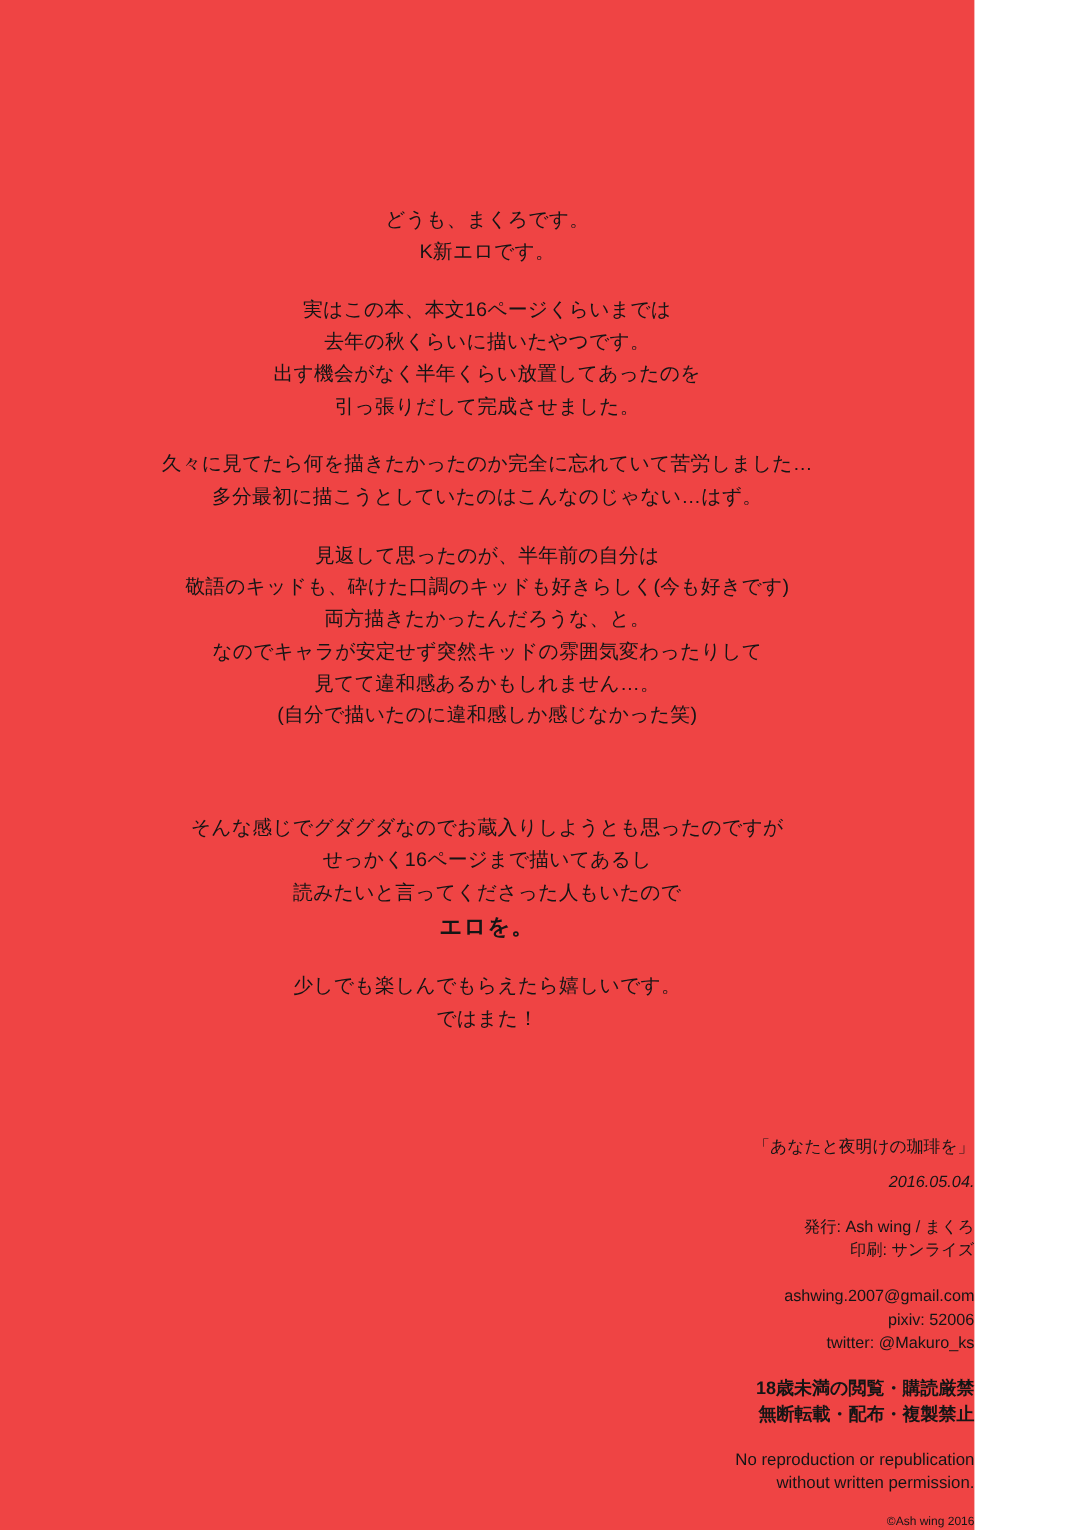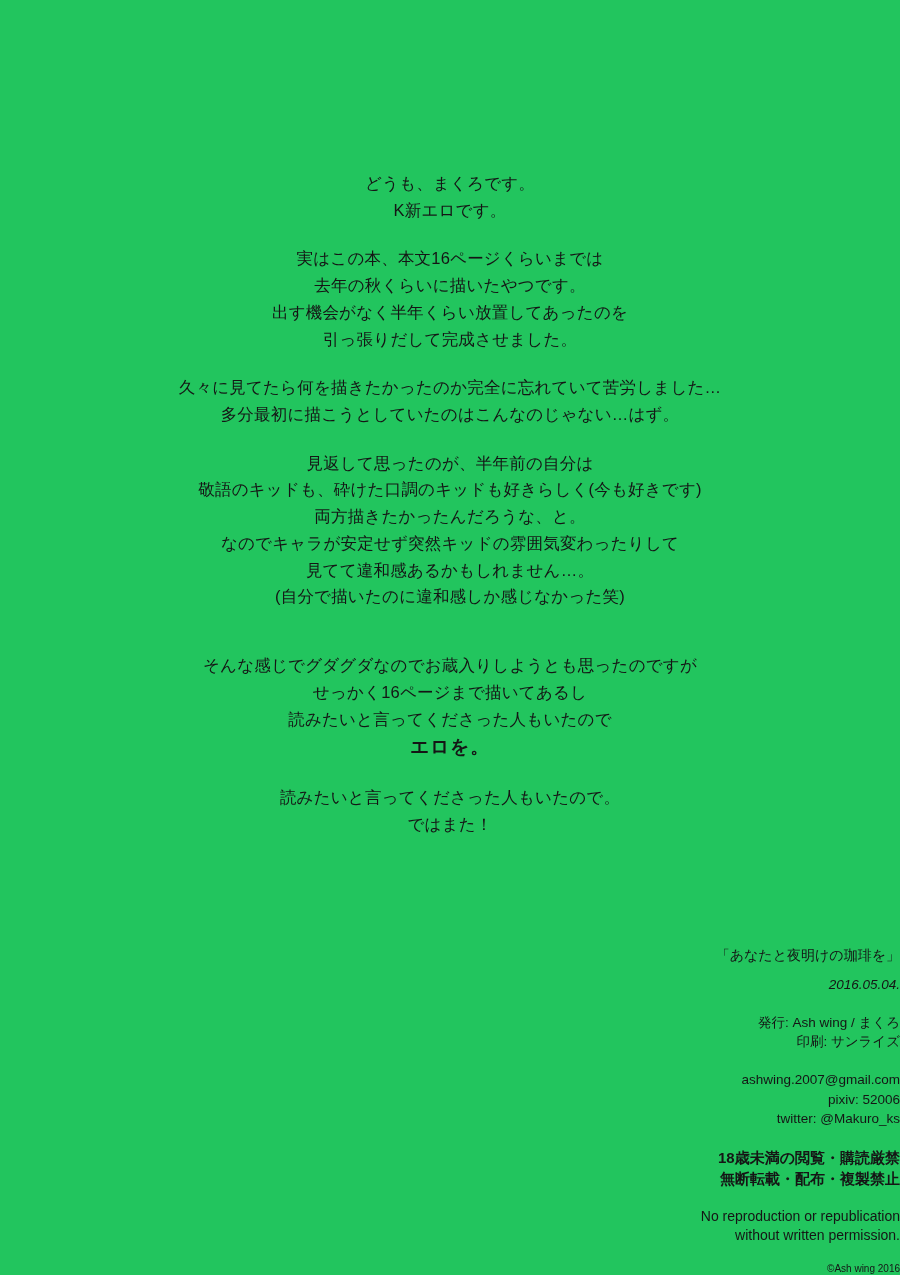--- a/index.html
+++ b/index.html
@@ -9,25 +9,25 @@
   }
   body {
     width: 900px;
     height: 1275px;
     font-family: "Liberation Sans", "DejaVu Sans", sans-serif;
     color: #111111;
     position: relative;
     overflow: hidden;
   }
   .page {
-    width: 900px;
+    width: 812px;
     height: 1275px;
     position: relative;
     box-sizing: border-box;
-    background: #22c55e;
+    background: #ef4444;
   }
 
   
   .afterword {
     position: absolute;
     left: 0;
     right: 0;
     top: 170px;
     text-align: center;
     font-size: 16.5px;
@@ -44,21 +44,21 @@
   .para .line {
     display: block;
     white-space: nowrap;
   }
   .emph {
     font-weight: bold;
     font-size: 18.5px;
     letter-spacing: 1px;
   }
   .gap-lg + .para {
-    margin-top: 42px;
+    margin-top: 67px;
   }
 
   
   .colophon {
     position: absolute;
     left: 0;
     right: 0;
     top: 945px;
     text-align: right;
     font-size: 13.5px;
@@ -131,21 +131,21 @@
     </p>
 
     <p class="para">
       <span class="line">そんな感じでグダグダなのでお蔵入りしようとも思ったのですが</span>
       <span class="line">せっかく16ページまで描いてあるし</span>
       <span class="line">読みたいと言ってくださった人もいたので</span>
       <span class="line emph">エロを。</span>
     </p>
 
     <p class="para">
-      <span class="line">読みたいと言ってくださった人もいたので。</span>
+      <span class="line">少しでも楽しんでもらえたら嬉しいです。</span>
       <span class="line">ではまた！</span>
     </p>
 
   </div>
 
   <div class="colophon">
 
     <div class="group">
       <span class="line title-line">「あなたと夜明けの珈琲を」</span>
       <span class="line date-line">2016.05.04.</span>

